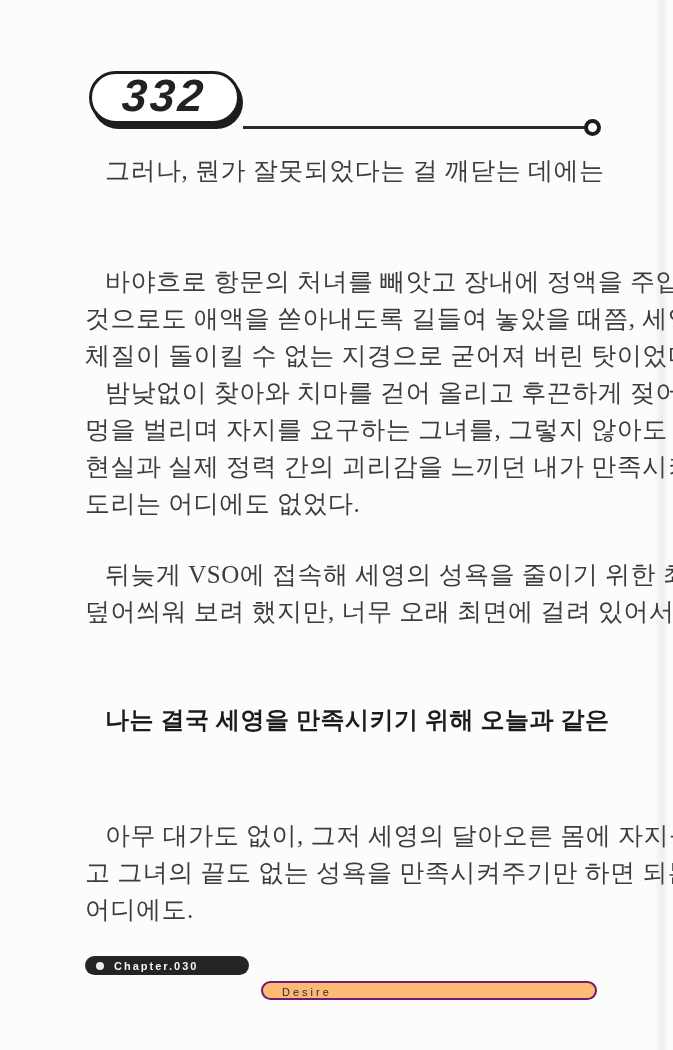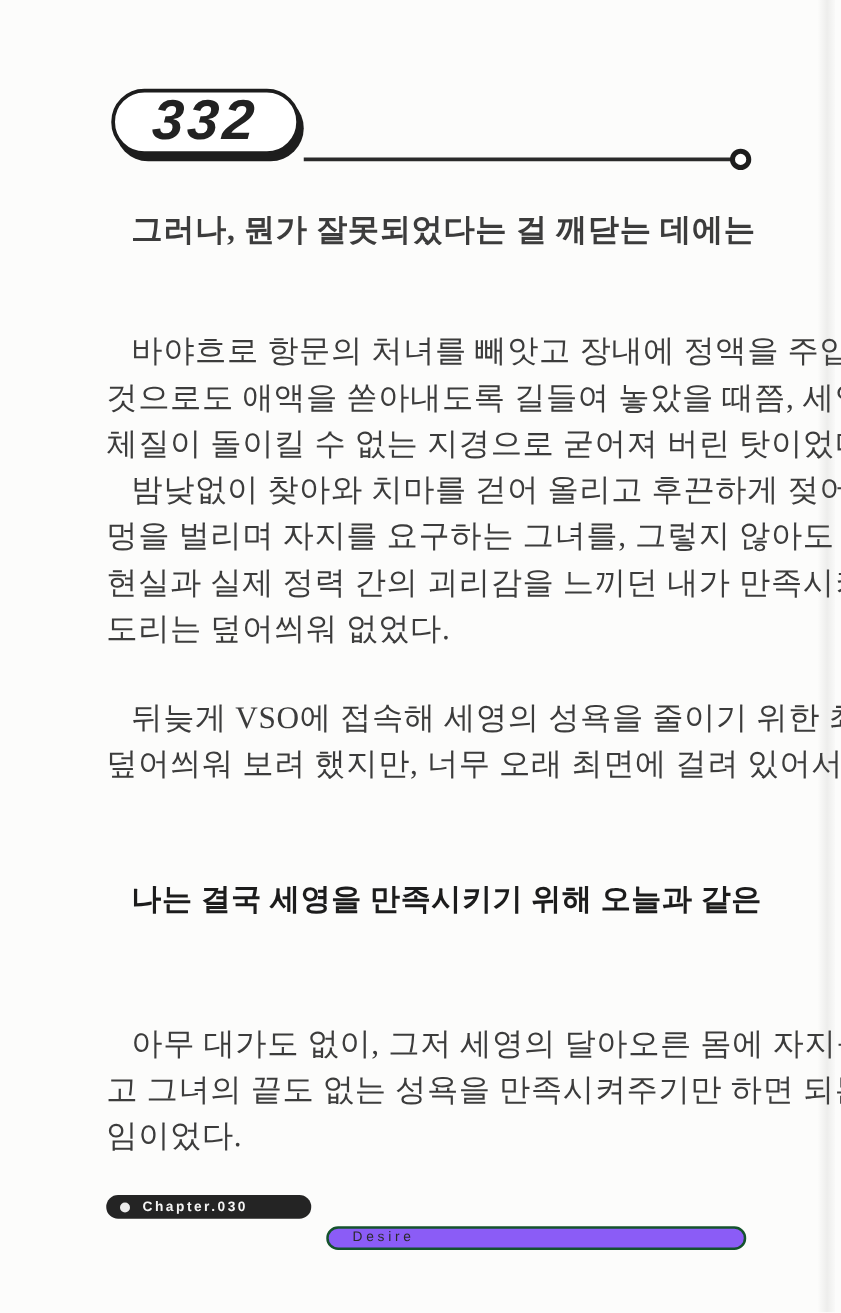--- a/index.html
+++ b/index.html
@@ -49,21 +49,21 @@
     position:absolute; left:85px; width:545px;
     font-size:25px; line-height:37px; color:#3c3c3c;
     letter-spacing:0.5px;
   }
   .para .line { white-space:pre; }
   .para .line.first { padding-left:20px; }
   .para.bold {
     font-weight:bold; color:#1c1c1c;
     font-size:24px; line-height:38px;
   }
-  .p1 { top:166px;font-weight:bold; }
+  .p1 { top:152px; }
   .p2 { top:263px; }
   .p3 { top:374px; }
   .p4 { top:556px; }
   .p5 { top:701px; }
   .p6 { top:817px; }
   
   .footer-chapter {
     position:absolute; left:85px; top:930px;
     width:164px; height:19px;
     background:#242424; border-radius:10px;
@@ -75,23 +75,23 @@
   }
   .footer-chapter-label {
     font-family:"Liberation Sans","DejaVu Sans",sans-serif;
     font-size:11px; font-weight:bold; letter-spacing:2px;
     color:#f5f5f5; margin-left:10px; padding-top:1px;
     white-space:nowrap;
   }
   .footer-title {
     position:absolute; left:261px; top:981px;
     width:332px; height:15px;
-    background:#8b5cf6;
-    border:2px solid #14532d; border-radius:11px;
-    display:flex; align-items:flex-start;
+    background:#fdba74;
+    border:2px solid #701a75; border-radius:11px;
+    display:flex; align-items:flex-end;
   }
   .footer-title-label {
     font-family:"Liberation Sans","DejaVu Sans",sans-serif;
     font-size:11px; letter-spacing:3px; color:#2b2b2b;
     margin-left:19px; padding-top:1px;
     white-space:nowrap;
   }
 </style>
 </head>
 <body>
@@ -109,33 +109,33 @@
     </div>
   <div class="para p2">
       <div class="line first">바야흐로 항문의 처녀를 빼앗고 장내에 정액을 주입하는</div>
       <div class="line">것으로도 애액을 쏟아내도록 길들여 놓았을 때쯤, 세영의</div>
       <div class="line">체질이 돌이킬 수 없는 지경으로 굳어져 버린 탓이었다.</div>
     </div>
   <div class="para p3">
       <div class="line first">밤낮없이 찾아와 치마를 걷어 올리고 후끈하게 젖어든 구</div>
       <div class="line">멍을 벌리며 자지를 요구하는 그녀를, 그렇지 않아도 가상</div>
       <div class="line">현실과 실제 정력 간의 괴리감을 느끼던 내가 만족시켜줄</div>
-      <div class="line">도리는 덮어씌워 없었다.</div>
+      <div class="line">도리는 어디에도 없었다.</div>
     </div>
   <div class="para p4">
       <div class="line first">뒤늦게 VSO에 접속해 세영의 성욕을 줄이기 위한 최면을</div>
       <div class="line">덮어씌워 보려 했지만, 너무 오래 최면에 걸려 있어서인지</div>
     </div>
   <div class="para p5 bold">
       <div class="line first">나는 결국 세영을 만족시키기 위해 오늘과 같은</div>
     </div>
   <div class="para p6">
       <div class="line first">아무 대가도 없이, 그저 세영의 달아오른 몸에 자지를 꽂</div>
       <div class="line">고 그녀의 끝도 없는 성욕을 만족시켜주기만 하면 되는 모</div>
-      <div class="line">임이었다.</div>
+      <div class="line">어디에도.</div>
     </div>
 
   <div class="footer-chapter">
     <span class="footer-bullet"></span>
     <span class="footer-chapter-label">Chapter.030</span>
   </div>
   <div class="footer-title">
     <span class="footer-title-label">Desire</span>
   </div>
 

